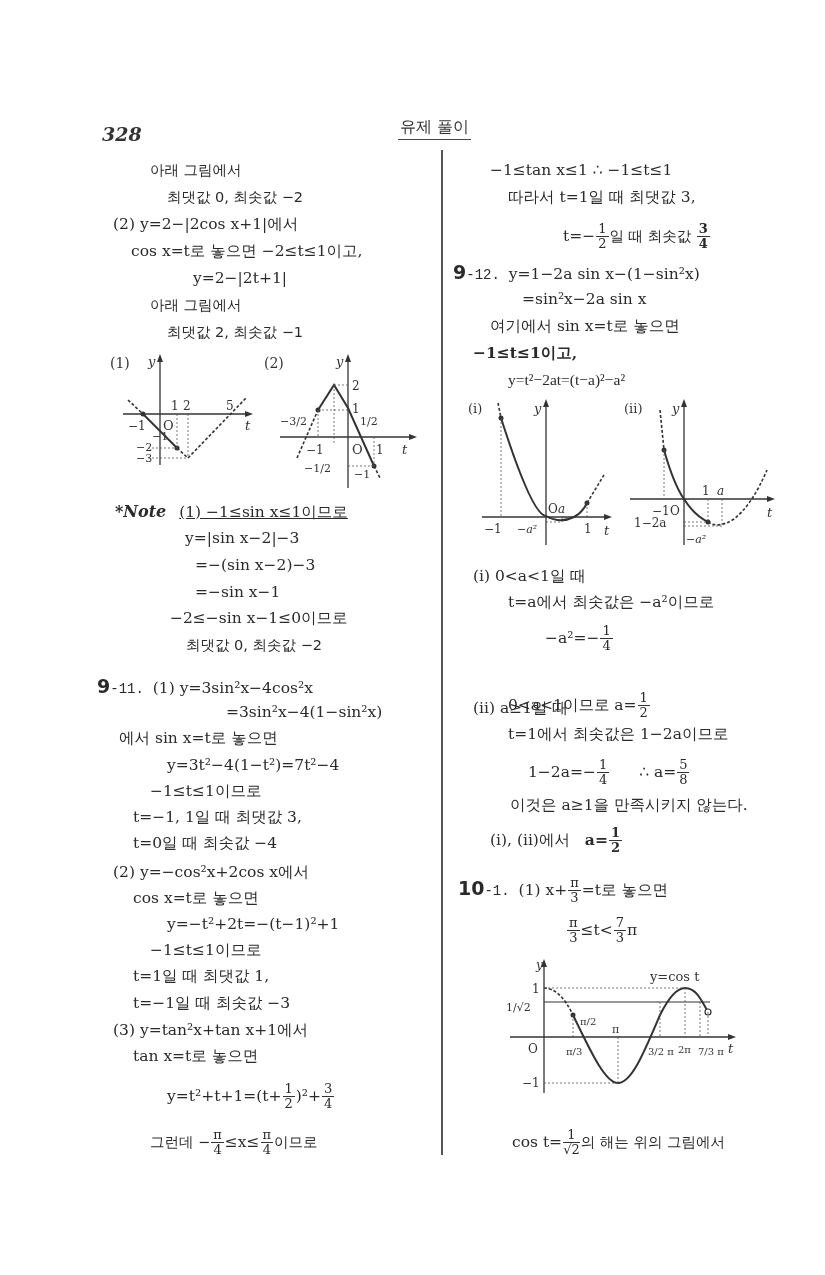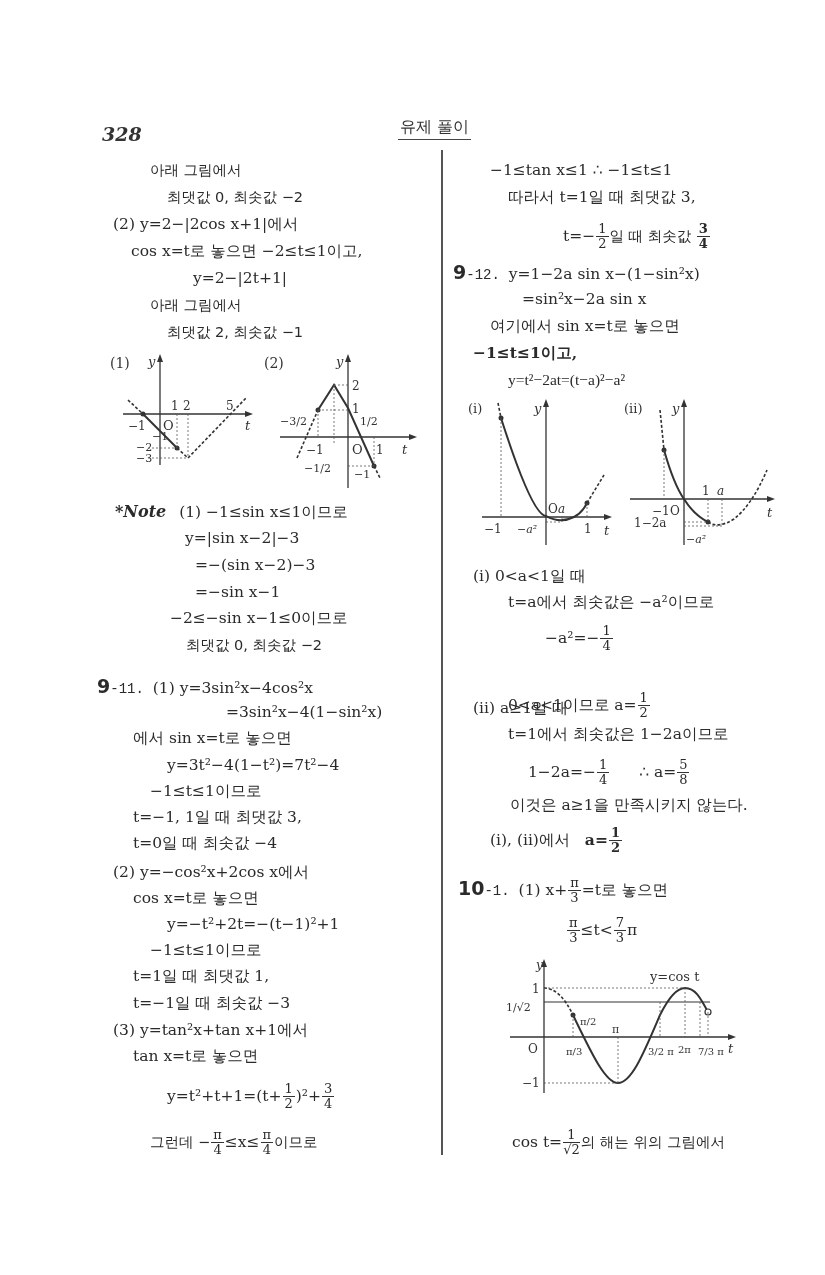--- a/index.html
+++ b/index.html
@@ -97,34 +97,34 @@
     <text x="44" y="104" font-size="12">−1</text>
     <text x="18" y="75" font-size="11">−3/2</text>
     <text x="98" y="75" font-size="11">1/2</text>
     <text x="42" y="122" font-size="11">−1/2</text>
     <text x="92" y="128" font-size="11">−1</text>
   </svg>
 </div>
 
 <div class="abs ln" style="left:115px; top:502px;">
   <span class="note">*Note</span>
-  <span style="margin-left:8px;">(1) −1≤sin x≤1이므로</span>
+  <span style="margin-left:8px;text-decoration:underline;">(1) −1≤sin x≤1이므로</span>
 </div>
 <div class="abs ln" style="left:185px; top:528px;">y=|sin x−2|−3</div>
 <div class="abs ln" style="left:195px; top:555px;">=−(sin x−2)−3</div>
 <div class="abs ln" style="left:195px; top:582px;">=−sin x−1</div>
 <div class="abs ln" style="left:170px; top:608px;">−2≤−sin x−1≤0이므로</div>
 <div class="abs kr ln" style="left:186px; top:635px;">최댓값 0, 최솟값 −2</div>
 
 <div class="abs ln" style="left:97px; top:676px;">
   <span class="probnum">9</span><span class="probsub">-11.</span>
   <span style="margin-left:4px;">(1) y=3sin²x−4cos²x</span>
 </div>
 <div class="abs ln" style="left:186px; top:702px;margin-left:40px;">=3sin²x−4(1−sin²x)</div>
-<div class="abs ln" style="left:133px; top:728px;">에서 sin x=t로 놓으면</div>
+<div class="abs ln" style="left:119px; top:728px;">에서 sin x=t로 놓으면</div>
 <div class="abs ln" style="left:167px; top:755px;">y=3t²−4(1−t²)=7t²−4</div>
 <div class="abs ln" style="left:150px; top:781px;">−1≤t≤1이므로</div>
 <div class="abs ln" style="left:133px; top:807px;">t=−1, 1일 때   최댓값 3,</div>
 <div class="abs ln" style="left:133px; top:833px;">t=0일 때   최솟값 −4</div>
 <div class="abs ln" style="left:113px; top:862px;">(2) y=−cos²x+2cos x에서</div>
 <div class="abs ln" style="left:133px; top:888px;">cos x=t로 놓으면</div>
 <div class="abs ln" style="left:167px; top:914px;">y=−t²+2t=−(t−1)²+1</div>
 <div class="abs ln" style="left:150px; top:940px;">−1≤t≤1이므로</div>
 <div class="abs ln" style="left:133px; top:966px;">t=1일 때   최댓값 1,</div>
 <div class="abs ln" style="left:133px; top:993px;">t=−1일 때   최솟값 −3</div>

